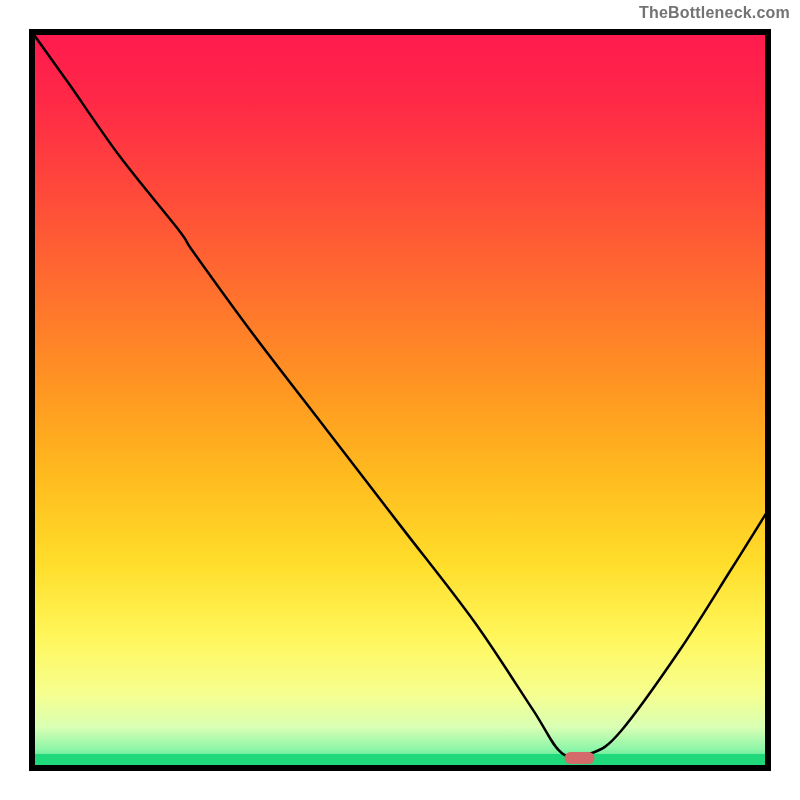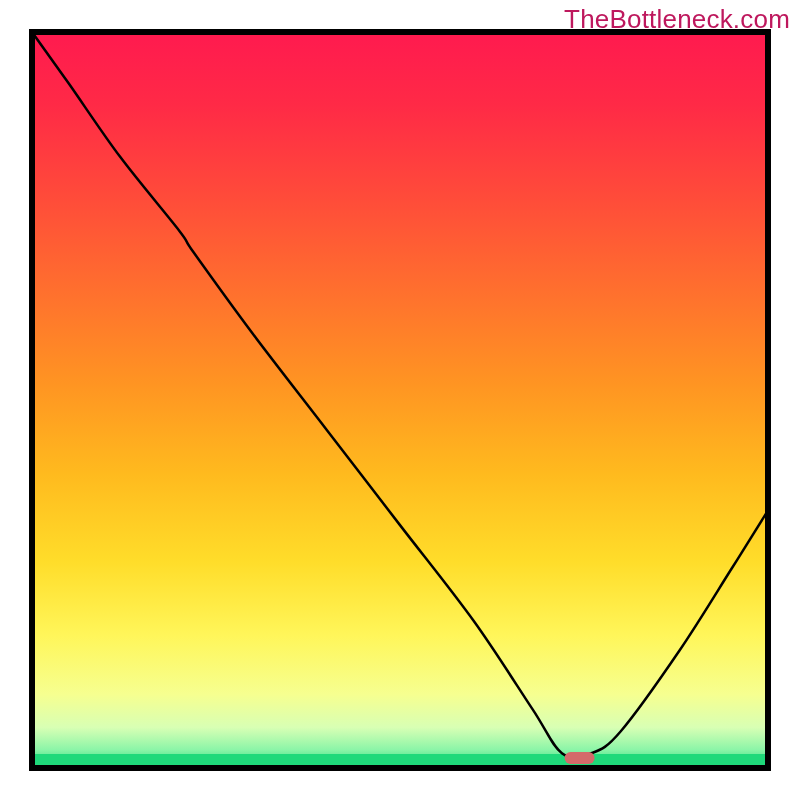--- a/index.html
+++ b/index.html
@@ -12,23 +12,23 @@
   }
   .container {
     position: relative;
     width: 800px;
     height: 800px;
   }
   .watermark {
     position: absolute;
     top: 4px;
     right: 10px;
-    font-size: 26px;
-    font-weight: 400;
-    color: #be185d;
+    font-size: 16px;
+    font-weight: 700;
+    color: #737373;
     letter-spacing: 0.2px;
   }
   svg {
     position: absolute;
     top: 0;
     left: 0;
   }
 </style>
 </head>
 <body>

